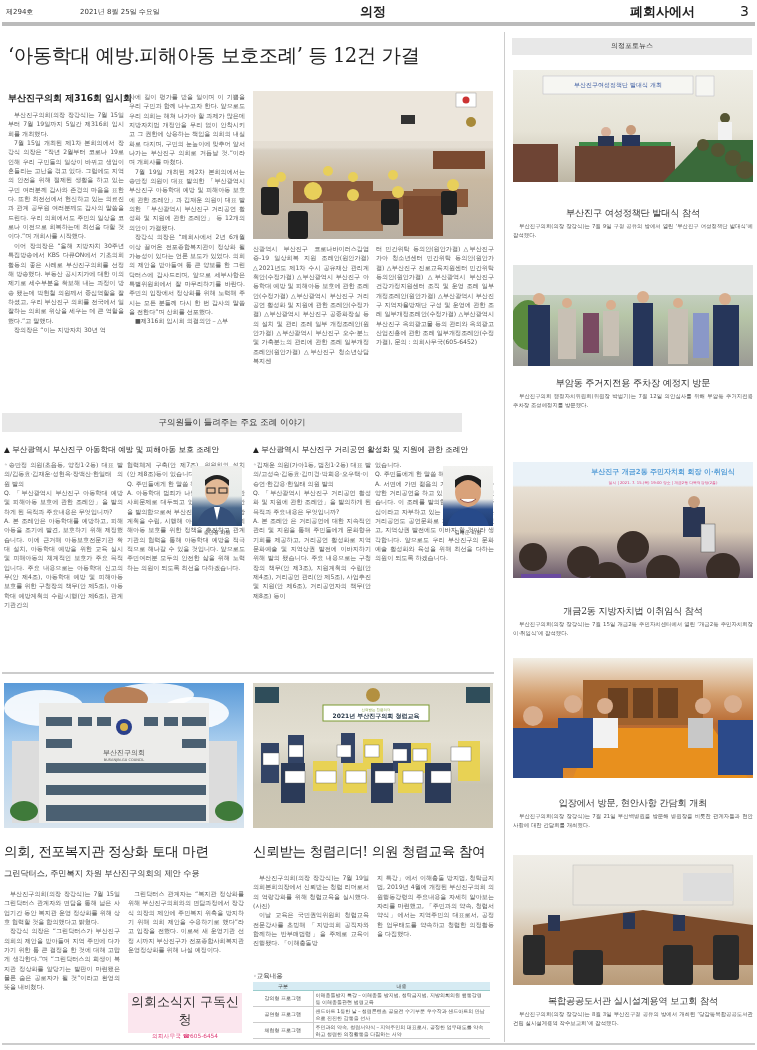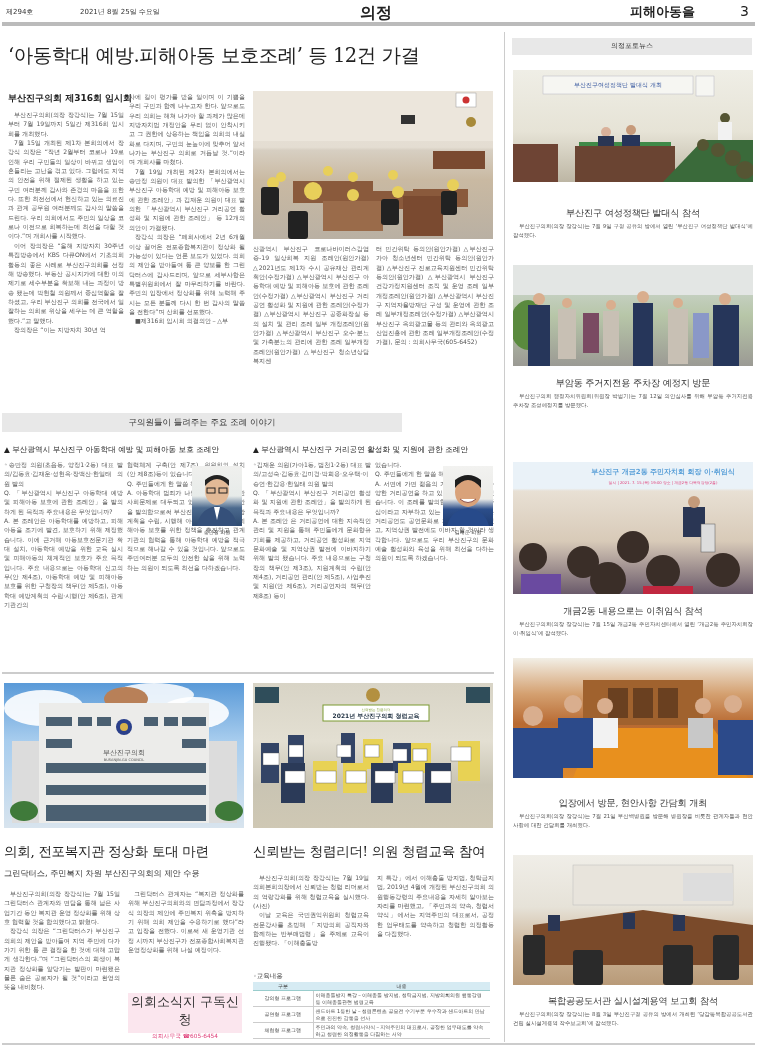--- a/index.html
+++ b/index.html
@@ -2,21 +2,21 @@
 <html><head>
 <meta charset="utf-8">
 <style>
 *{box-sizing:border-box;margin:0;padding:0;}
 html,body{width:757px;height:1050px;background:#fff;overflow:hidden;}
 body{font-family:"DejaVu Serif",serif;color:#333;position:relative;}
 .abs{position:absolute;}
 .mast{left:0;top:0;width:757px;height:22px;}
 .mast .issue{left:6px;top:7px;font-size:7px;font-family:"DejaVu Sans",sans-serif;color:#333;}
 .mast .date{left:80px;top:7px;font-size:7px;font-family:"DejaVu Sans",sans-serif;color:#333;text-align:center;}
-.mast .section{left:360px;top:3px;font-size:16px;font-weight:bold;font-family:Liberation Mono, monospace;color:#222;}
+.mast .section{left:360px;top:3px;font-size:13px;font-weight:bold;font-family:Liberation Mono, monospace;color:#222;}
 .mast .paper{left:630px;top:3px;font-size:13px;font-weight:bold;font-family:"DejaVu Sans",sans-serif;color:#222;}
 .mast .pageno{left:740px;top:3px;font-size:14px;font-family:"DejaVu Sans",sans-serif;color:#222;}
 .mastline{left:2px;top:22px;width:753px;height:4px;background:#bbb;}
 .headline{left:8px;top:42px;font-size:19.5px;color:#222;letter-spacing:-0.5px;white-space:nowrap;}
 .vline{left:504px;top:32px;width:1px;height:1010px;background:#ccc;}
 .subhead{font-family:"DejaVu Sans",sans-serif;font-weight:bold;font-size:9px;color:#222;}
 .body{font-size:6.1px;line-height:9.35px;color:#555;text-align:justify;font-family:"DejaVu Sans",sans-serif;overflow:hidden;}
 .body p{text-indent:6px;}
 .photo{overflow:hidden;}
 .bar{background:#e8e8e8;font-family:"DejaVu Sans",sans-serif;color:#333;text-align:center;}
@@ -34,21 +34,21 @@
 table.edu td{border-bottom:1px solid #ccc;padding:1px 2px;line-height:6.5px;vertical-align:middle;}
 table.edu td.k{text-align:center;width:60px;border-right:1px solid #ccc;}
 </style>
 </head>
 <body>
 
 <div class="abs mast">
   <span class="abs issue">제294호</span>
   <span class="abs date">2021년 8월 25일 수요일</span>
   <span class="abs section">의정</span>
-  <span class="abs paper">피해아동을</span>
+  <span class="abs paper">폐회사에서</span>
   <span class="abs pageno">3</span>
 </div>
 <div class="abs mastline"></div>
 
 <div class="abs headline">‘아동학대 예방.피해아동 보호조례’ 등 12건 가결</div>
 <div class="abs vline"></div>
 
 <div class="abs subhead" style="left:8px;top:92px;">부산진구의회 제316회 임시회</div>
 <div class="abs body" style="left:8px;top:110px;width:116px;height:310px;">
   <p>부산진구의회(의장 장강식)는 7월 15일부터 7월 19일까지 5일간 제316회 임시회를 개최했다.</p>
@@ -96,21 +96,21 @@
   </svg>
 </div>
 
 <div class="abs body" style="left:253px;top:244px;width:116px;height:162px;">
   <p style="text-indent:0">산광역시 부산진구 코로나바이러스감염증-19 일상회복 지원 조례안(원안가결) △2021년도 제1차 수시 공유재산 관리계획안(수정가결) △부산광역시 부산진구 아동학대 예방 및 피해아동 보호에 관한 조례안(수정가결) △부산광역시 부산진구 거리공연 활성화 및 지원에 관한 조례안(수정가결) △부산광역시 부산진구 공중화장실 등의 설치 및 관리 조례 일부 개정조례안(원안가결) △부산광역시 부산진구 오수·분뇨 및 가축분뇨의 관리에 관한 조례 일부개정조례안(원안가결) △부산진구 청소년상담복지센</p>
 </div>
 <div class="abs body" style="left:376px;top:244px;width:118px;height:162px;">
   <p style="text-indent:0">터 민간위탁 동의안(원안가결) △부산진구 가야 청소년센터 민간위탁 동의안(원안가결) △부산진구 진로교육지원센터 민간위탁 동의안(원안가결) △부산광역시 부산진구 건강가정지원센터 조직 및 운영 조례 일부 개정조례안(원안가결) △부산광역시 부산진구 지역자율방재단 구성 및 운영에 관한 조례 일부개정조례안(수정가결) △부산광역시 부산진구 옥외광고물 등의 관리와 옥외광고산업진흥에 관한 조례 일부개정조례안(수정가결), 문의 : 의회사무국(605-6452)</p>
 </div>
 
-<div class="abs bar" style="left:2px;top:413px;width:400px;height:19px;line-height:19px;font-size:8.5px;">구의원들이 들려주는 주요 조례 이야기</div>
+<div class="abs bar" style="left:2px;top:413px;width:460px;height:19px;line-height:19px;font-size:8.5px;">구의원들이 들려주는 주요 조례 이야기</div>
 
 <div class="abs qhead" style="left:4px;top:445px;">▲ 부산광역시 부산진구 아동학대 예방 및 피해아동 보호 조례안</div>
 <div class="abs body" style="left:4px;top:460px;width:119px;height:210px;">
   <p style="text-indent:0;white-space:pre-line">◦송만정 의원(초읍동, 양정1·2동) 대표 발의/김동효·김재운·성현옥·장백산·한일태 의원 발의
 Q. 「부산광역시 부산진구 아동학대 예방 및 피해아동 보호에 관한 조례안」을 발의하게 된 목적과 주요내용은 무엇입니까?
 A. 본 조례안은 아동학대를 예방하고, 피해아동을 조기에 발견, 보호하기 위해 제정했습니다. 이에 근거해 아동보호전문기관 확대 설치, 아동학대 예방을 위한 교육 실시 및 피해아동의 체계적인 보호가 주요 목적입니다. 주요 내용으로는 아동학대 신고의무(안 제4조), 아동학대 예방 및 피해아동 보호를 위한 구청장의 책무(안 제5조), 아동학대 예방계획의 수립·시행(안 제6조), 관계 기관간의</p>
 </div>
 <div class="abs body" style="left:127px;top:460px;width:118px;height:210px;">
   <p style="text-indent:0;white-space:pre-line;padding-right:0">협력체계 구축(안 제7조), 위원회의 설치(안 제8조)등이 있습니다.
 Q. 주민들에게 한 말씀 해주신다면?
@@ -328,40 +328,40 @@
     </g>
     <rect x="70" y="48" width="16" height="40" fill="#7a4a62"></rect>
     <rect x="180" y="48" width="16" height="45" fill="#8a98c8"></rect>
   </svg>
 </div>
 <div class="abs side-title" style="left:513px;top:377px;width:240px;">부암동 주거지전용 주차장 예정지 방문</div>
 <div class="abs side-body" style="left:513px;top:392px;width:240px;height:20px;">
   <p>부산진구의회 행정자치위원회(위원장 박범기)는 7월 12일 의안심사를 위해 부암동 주거지전용 주차장 조성예정지를 방문했다.</p>
 </div>
 
-<div class="abs photo" style="left:513px;top:462px;width:240px;height:132px;background:linear-gradient(180deg,#eaf2f8 0%,#eaf2f8 20%,#e8e0d4 22%,#d8cab8 60%,#6a5a6a 100%);">
+<div class="abs photo" style="left:513px;top:462px;width:240px;height:116px;background:linear-gradient(180deg,#eaf2f8 0%,#eaf2f8 20%,#e8e0d4 22%,#d8cab8 60%,#6a5a6a 100%);">
   <svg width="240" height="132" viewBox="0 0 240 132">
     <text x="150" y="12" font-size="7" fill="#5aa0d8" text-anchor="middle" font-family="DejaVu Sans" font-weight="bold">부산진구 개금2동 주민자치회 회장 이·취임식</text>
     <text x="150" y="22" font-size="3.8" fill="#e0407a" text-anchor="middle" font-family="DejaVu Sans">일시 | 2021. 7. 15.(목) 19:00   장소 | 개금2동 다목적강당(2층)</text>
     <rect x="170" y="45" width="22" height="30" fill="#2a3654"></rect>
     <circle cx="181" cy="40" r="6" fill="#c49a7a"></circle>
     <rect x="188" y="62" width="14" height="28" fill="#ddd" stroke="#555" stroke-width="0.5"></rect>
     <g fill="#3a2e28">
       <circle cx="20" cy="95" r="14"></circle>
         <circle cx="70" cy="100" r="16"></circle>
         <circle cx="120" cy="85" r="16"></circle>
         <circle cx="150" cy="110" r="17"></circle>
         <circle cx="210" cy="108" r="17"></circle>
         <circle cx="95" cy="118" r="18"></circle>
     </g>
     <rect x="8" y="112" width="40" height="20" fill="#6a4aa0"></rect>
     <rect x="130" y="124" width="50" height="8" fill="#c02840"></rect>
   </svg>
 </div>
-<div class="abs side-title" style="left:513px;top:605px;width:240px;">개금2동 내용으로는 이취임식 참석</div>
+<div class="abs side-title" style="left:513px;top:605px;width:240px;">개금2동 지방자치법 이취임식 참석</div>
 <div class="abs side-body" style="left:513px;top:620px;width:240px;height:20px;">
   <p>부산진구의회(의장 장강식)는 7월 15일 개금2동 주민자치센터에서 열린 ‘개금2동 주민자치회장 이·취임식’에 참석했다.</p>
 </div>
 
 <div class="abs photo" style="left:513px;top:658px;width:240px;height:120px;background:linear-gradient(180deg,#f2efe6 0%,#d4a070 30%,#b86a32 55%,#e08a2a 100%);">
   <svg width="240" height="120" viewBox="0 0 240 120">
     <rect x="70" y="22" width="120" height="45" fill="#a0622e"></rect>
     <g fill="#6a4020">
         <rect x="95" y="30" width="20" height="30"></rect>
         <rect x="120" y="30" width="20" height="30"></rect>

